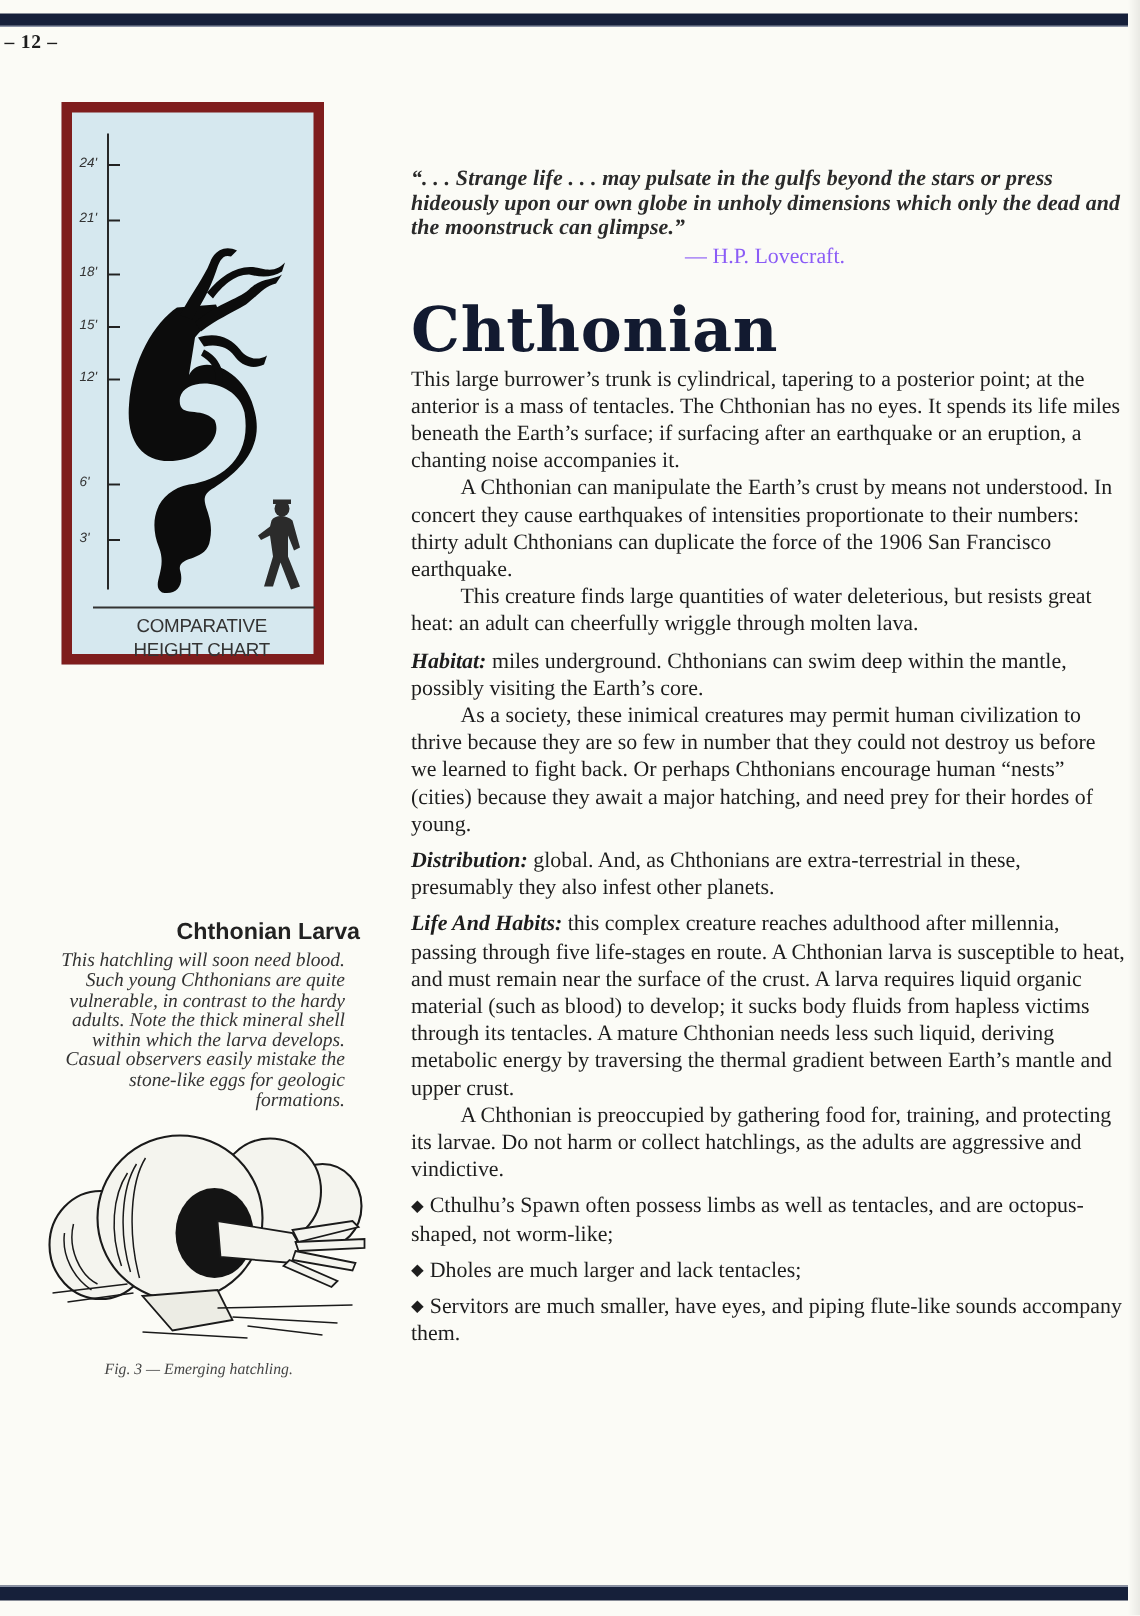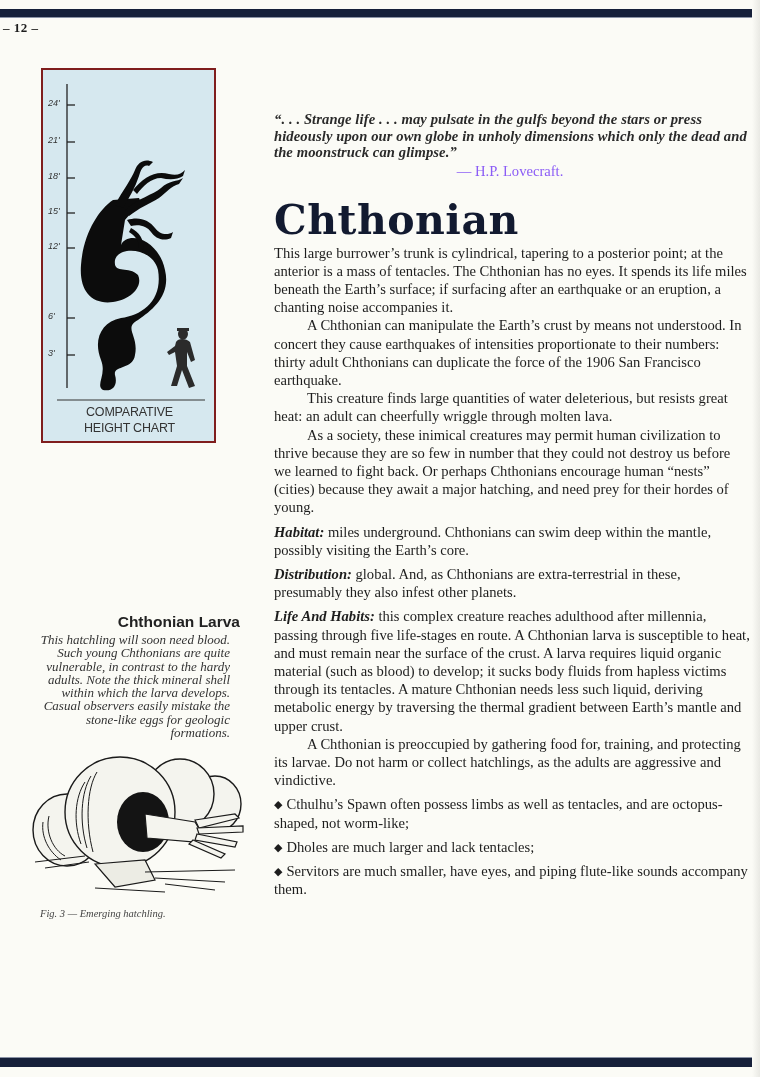--- a/index.html
+++ b/index.html
@@ -22,21 +22,21 @@
     background: #16203a; border-top: 1px solid #8b93a6;
   }
   .page-number {
     position: absolute; left: 3px; top: 20px;
     font-family: "Liberation Serif", serif; font-size: 13px; font-weight: bold;
     letter-spacing: 0.5px;
   }
   
   .height-chart {
     position: absolute; left: 41px; top: 68px; width: 175px; height: 375px;
-    background: #d6e8ef; border: 2px solid #7f1d1d; box-sizing: border-box;
+    background: #d6e8ef; border: 7px solid #7f1d1d; box-sizing: border-box;
   }
   .height-chart svg { position: absolute; left: 0; top: 0; }
   .chart-caption {
     position: absolute; left: 0; top: 334px; width: 173px; text-align: center;
     font-family: "Liberation Sans", sans-serif; font-size: 12.5px; line-height: 16px;
     color: #333;
   }
   .chart-caption div { letter-spacing: -0.2px; }
   
   .larva-title {
@@ -45,21 +45,21 @@
     color: #222;
   }
   .larva-caption {
     position: absolute; left: 24px; top: 633px; width: 206px; text-align: right;
     font-style: italic; font-size: 13px; line-height: 13.3px; color: #333;
   }
   .larva-figure {
     position: absolute; left: 25px; top: 752px; width: 225px; height: 150px;
   }
   .fig-caption {
-    position: absolute; left: 40px; top: 908px; width: 185px; text-align: left;
+    position: absolute; left: 40px; top: 908px; width: 185px; text-align: center;
     font-style: italic; font-size: 10.5px; color: #444;
   }
   
   .main { position: absolute; left: 274px; top: 111px; width: 476px; }
   .epigraph {
     font-style: italic; font-weight: bold; font-size: 14.6px; line-height: 16.5px;
     color: #2a2a2a; margin: 0; letter-spacing: 0.1px;
   }
   .epigraph-attrib {
     text-align: center; font-weight: normal; font-size: 14.6px; margin-top: 2px;
@@ -168,25 +168,25 @@
 <div class="fig-caption">Fig. 3 — Emerging hatchling.</div>
 
 <div class="main">
   <p class="epigraph">“. . . Strange life . . . may pulsate in the gulfs beyond the stars or press hideously upon our own globe in unholy dimensions which only the dead and the moonstruck can glimpse.”</p>
   <div class="epigraph-attrib">— H.P. Lovecraft.</div>
   <h1 class="title">Chthonian</h1>
 
   <p class="body-p">This large burrower’s trunk is cylindrical, tapering to a posterior point; at the anterior is a mass of tentacles. The Chthonian has no eyes. It spends its life miles beneath the Earth’s surface; if surfacing after an earthquake or an eruption, a chanting noise accompanies it.</p>
   <p class="body-p indent">A Chthonian can manipulate the Earth’s crust by means not understood. In concert they cause earthquakes of intensities proportionate to their numbers: thirty adult Chthonians can duplicate the force of the 1906 San Francisco earthquake.</p>
   <p class="body-p indent">This creature finds large quantities of water deleterious, but resists great heat: an adult can cheerfully wriggle through molten lava.</p>
-  <p class="body-p indent">As a society, these inimical creatures may permit human civilization to thrive because they are so few in number that they could not destroy us before we learned to fight back. Or perhaps Chthonians encourage human “nests” (cities) because they await a major hatching, and need prey for their hordes of young.</p>
-
   <p class="body-p section-p">
     <span class="lead">Habitat:</span><span> miles underground. Chthonians can swim deep within the mantle, possibly visiting the Earth’s core.</span>
   </p>
+
+  <p class="body-p indent">As a society, these inimical creatures may permit human civilization to thrive because they are so few in number that they could not destroy us before we learned to fight back. Or perhaps Chthonians encourage human “nests” (cities) because they await a major hatching, and need prey for their hordes of young.</p>
   <p class="body-p section-p">
     <span class="lead">Distribution:</span><span> global. And, as Chthonians are extra-terrestrial in these, presumably they also infest other planets.</span>
   </p>
   <p class="body-p section-p">
     <span class="lead">Life And Habits:</span><span> this complex creature reaches adulthood after millennia, passing through five life-stages en route. A Chthonian larva is susceptible to heat, and must remain near the surface of the crust. A larva requires liquid organic material (such as blood) to develop; it sucks body fluids from hapless victims through its tentacles. A mature Chthonian needs less such liquid, deriving metabolic energy by traversing the thermal gradient between Earth’s mantle and upper crust.</span>
   </p>
   <p class="body-p indent">A Chthonian is preoccupied by gathering food for, training, and protecting its larvae. Do not harm or collect hatchlings, as the adults are aggressive and vindictive.</p>
 
   <p class="body-p bullet">
     <span class="diamond">◆</span><span>Cthulhu’s Spawn often possess limbs as well as tentacles, and are octopus-shaped, not worm-like;</span>

